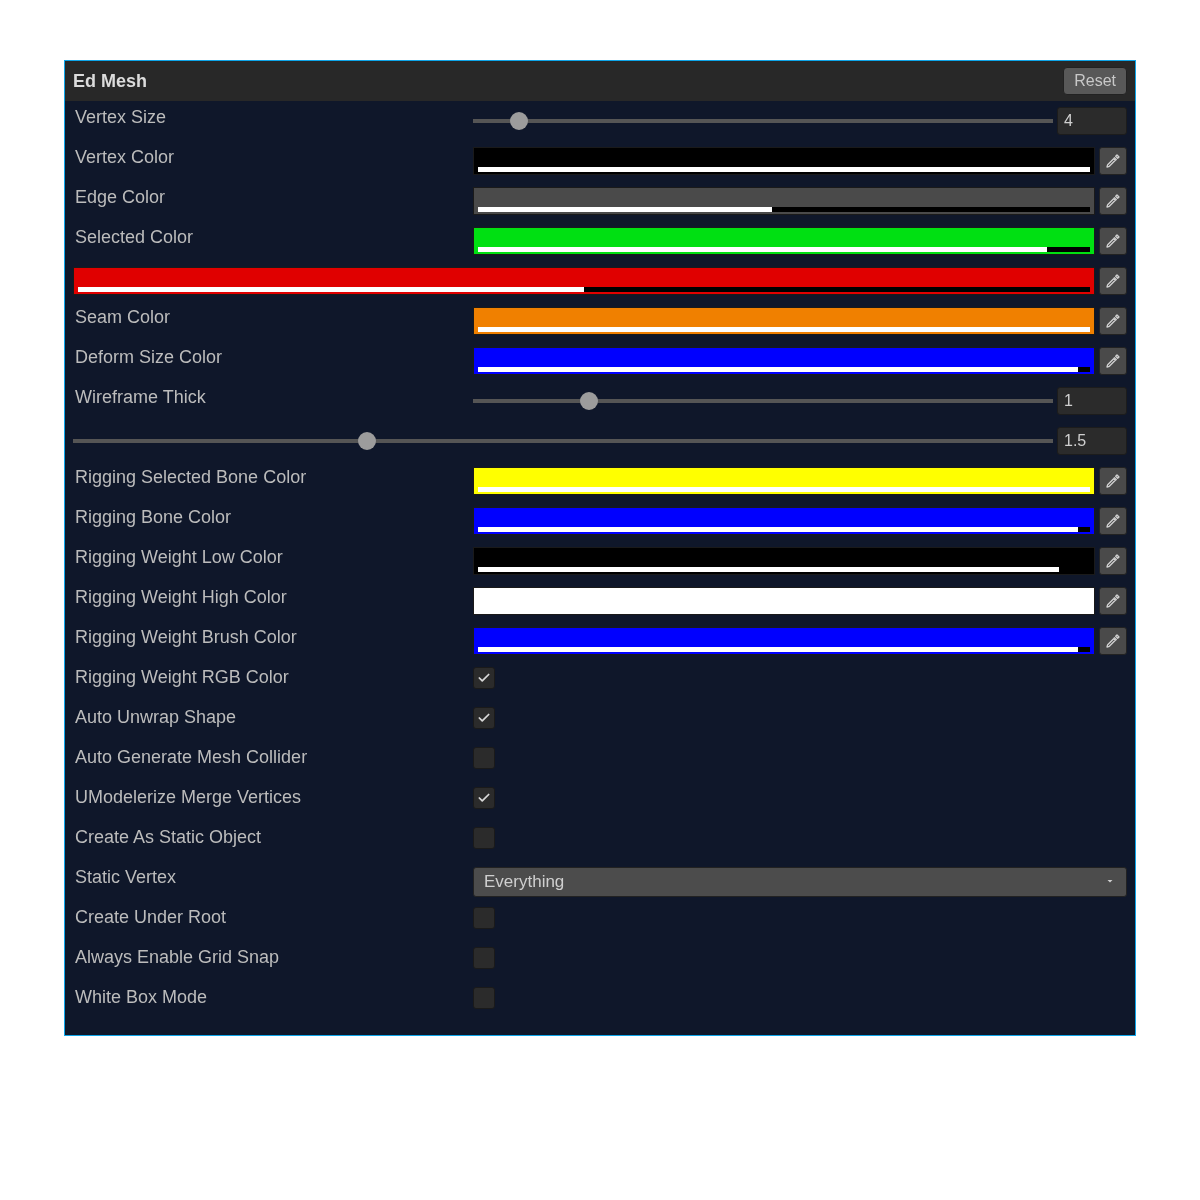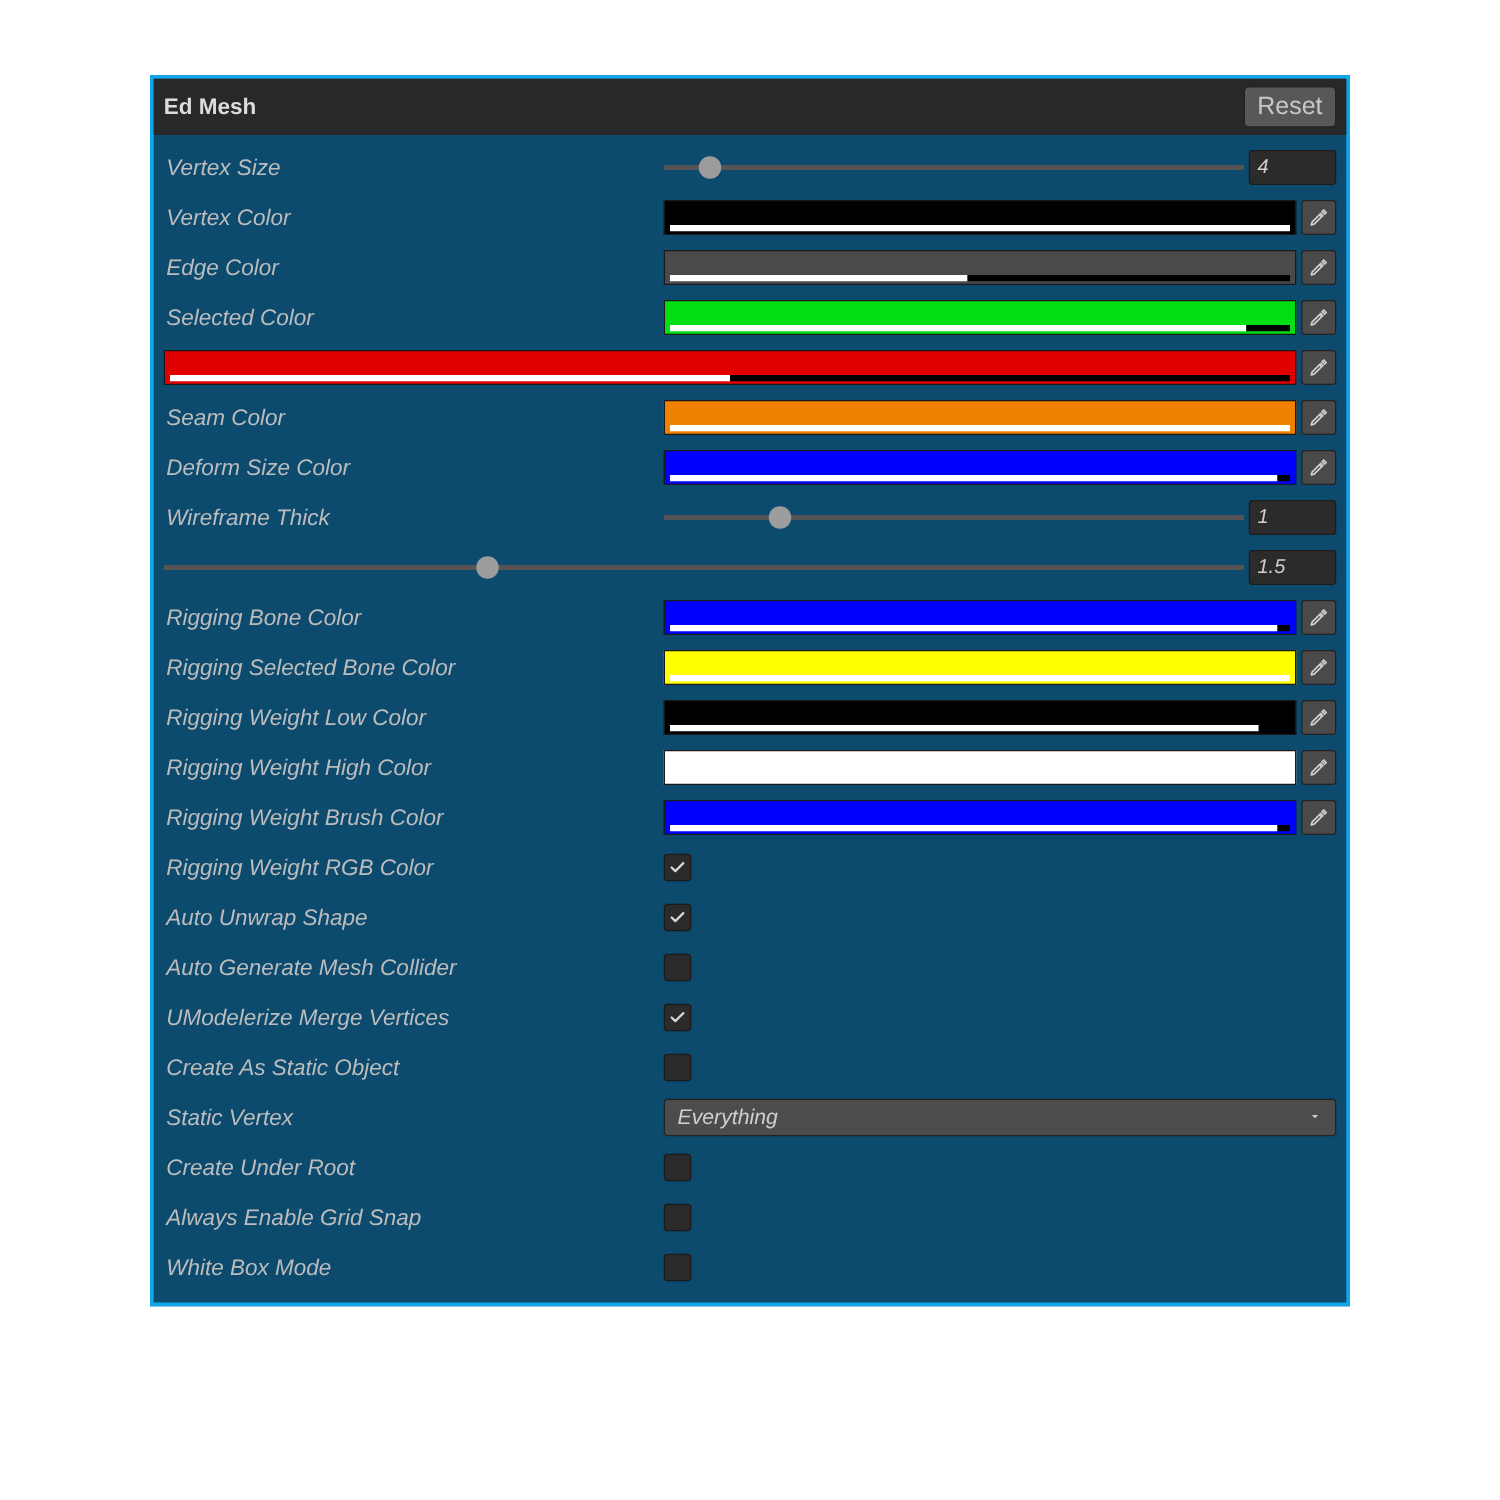--- a/index.html
+++ b/index.html
@@ -5,53 +5,52 @@
   * { box-sizing: border-box; margin: 0; padding: 0; }
   body {
     background: #ffffff;
     font-family: -apple-system, BlinkMacSystemFont, "Segoe UI", Arial, sans-serif;
     display: flex;
     justify-content: center;
     align-items: flex-start;
     padding: 60px 0;
   }
   .panel {
-    width: 960px;
-    background: #0c4a6e;
-    border: 3px solid #0ea5e9;
+    width: 1072px;
+    background: #0f172a;
+    border: 1px solid #0ea5e9;
   }
   .header {
     background: #282828;
     display: flex;
     align-items: center;
     justify-content: space-between;
     padding: 6px 8px;
   }
   .header-title {
     color: #dcdcdc;
     font-weight: 700;
     font-size: 18px;
   }
   .reset-btn {
     background: #585858;
     color: #c8c8c8;
     border: 1px solid #222;
     border-radius: 4px;
     padding: 4px 10px;
-    font-size: 20px;
+    font-size: 16px;
     cursor: pointer;
   }
   .body {
     padding: 6px 8px 8px 8px;
   }
   .row {
     display: flex;
-    align-items: center;
+    align-items: flex-start;
     height: 40px;
-    font-style: italic;
   }
   .label {
     width: 400px;
     color: #bcbcbc;
     font-size: 18px;
     padding-left: 2px;
   }
   .ctrl {
     flex: 1;
     display: flex;
@@ -298,44 +297,44 @@
       <div class="row">
     <div class="ctrl">
       <div class="slider-wrap">
         <div class="slider-track"></div>
         <div class="slider-thumb" style="left:30%"></div>
       </div>
       <div class="valbox">1.5</div>
     </div>
       </div>
       <div class="row">
+    <div class="label">Rigging Selected Bone Color</div>
+    <div class="ctrl">
+      <div class="swatch" style="background:#ffff00">
+        <div class="swatch-bar-wrap">
+          <div class="bar-white" style="width:100%"></div>
+          <div class="bar-black" style="width:0%"></div>
+        </div>
+      </div>
+      <div class="eyedrop">
+            <svg viewBox="0 0 24 24" fill="none" stroke="#d0d0d0" stroke-width="2" stroke-linecap="round" stroke-linejoin="round">
+              <path d="M3 21l3.5-1 9-9-2.5-2.5-9 9L3 21z"></path>
+              <path d="M14 7l3 3"></path>
+              <path d="M16 5l3 3 2-2-3-3-2 2z"></path>
+            </svg>
+          </div>
+    </div>
+      </div>
+      <div class="row">
     <div class="label">Rigging Bone Color</div>
     <div class="ctrl">
       <div class="swatch" style="background:#0000ff">
         <div class="swatch-bar-wrap">
           <div class="bar-white" style="width:98%"></div>
           <div class="bar-black" style="width:2%"></div>
-        </div>
-      </div>
-      <div class="eyedrop">
-            <svg viewBox="0 0 24 24" fill="none" stroke="#d0d0d0" stroke-width="2" stroke-linecap="round" stroke-linejoin="round">
-              <path d="M3 21l3.5-1 9-9-2.5-2.5-9 9L3 21z"></path>
-              <path d="M14 7l3 3"></path>
-              <path d="M16 5l3 3 2-2-3-3-2 2z"></path>
-            </svg>
-          </div>
-    </div>
-      </div>
-      <div class="row">
-    <div class="label">Rigging Selected Bone Color</div>
-    <div class="ctrl">
-      <div class="swatch" style="background:#ffff00">
-        <div class="swatch-bar-wrap">
-          <div class="bar-white" style="width:100%"></div>
-          <div class="bar-black" style="width:0%"></div>
         </div>
       </div>
       <div class="eyedrop">
             <svg viewBox="0 0 24 24" fill="none" stroke="#d0d0d0" stroke-width="2" stroke-linecap="round" stroke-linejoin="round">
               <path d="M3 21l3.5-1 9-9-2.5-2.5-9 9L3 21z"></path>
               <path d="M14 7l3 3"></path>
               <path d="M16 5l3 3 2-2-3-3-2 2z"></path>
             </svg>
           </div>
     </div>

